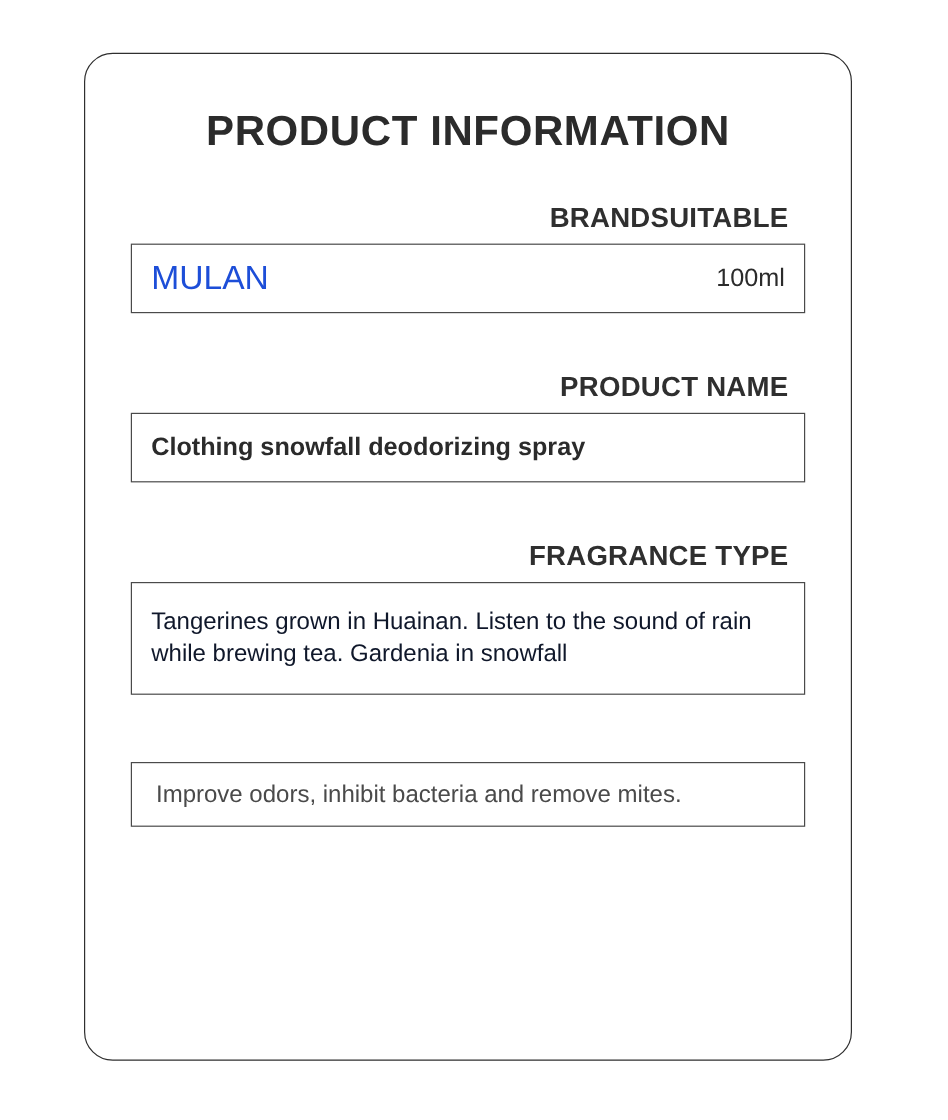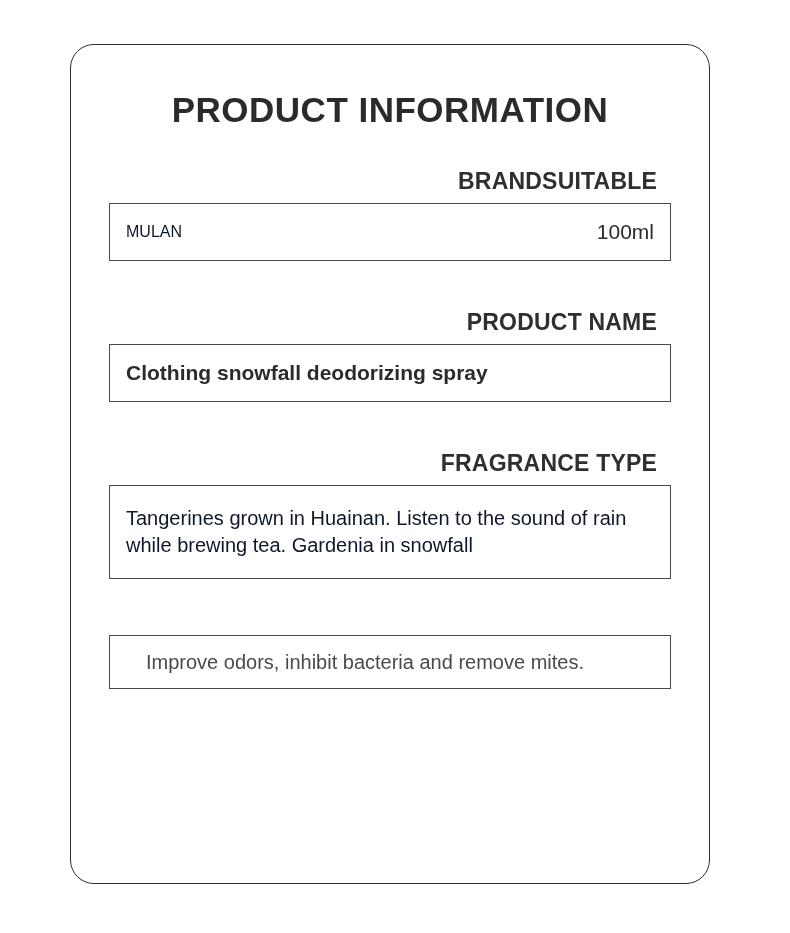--- a/index.html
+++ b/index.html
@@ -58,22 +58,22 @@
     display: flex;
     align-items: center;
     padding: 0 16px;
     background: #ffffff;
   }
   .box-brand {
     height: 58px;
     justify-content: space-between;
   }
   .brand-value {
-    font-size: 16px;
-    color: #0f172a;
+    font-size: 28px;
+    color: #1d4ed8;
   }
   .spec-value {
     font-size: 21px;
     font-weight: normal;
     color: #2b2b2b;
   }
   .box-name {
     height: 58px;
   }
   .name-value {
@@ -85,21 +85,21 @@
     height: 94px;
     align-items: center;
   }
   .fragrance-value {
     font-size: 20px;
     color: #0f172a;
     line-height: 1.35;
   }
   .box-skin {
     height: 54px;
-    padding-left: 36px;
+    padding-left: 20px;
   }
   .skin-value {
     font-size: 20px;
     color: #4a4a4a;
   }
   .gap-1 { height: 38px; }
   .gap-label { height: 8px; }
   .gap-2 { height: 48px; }
 </style>
 </head>

